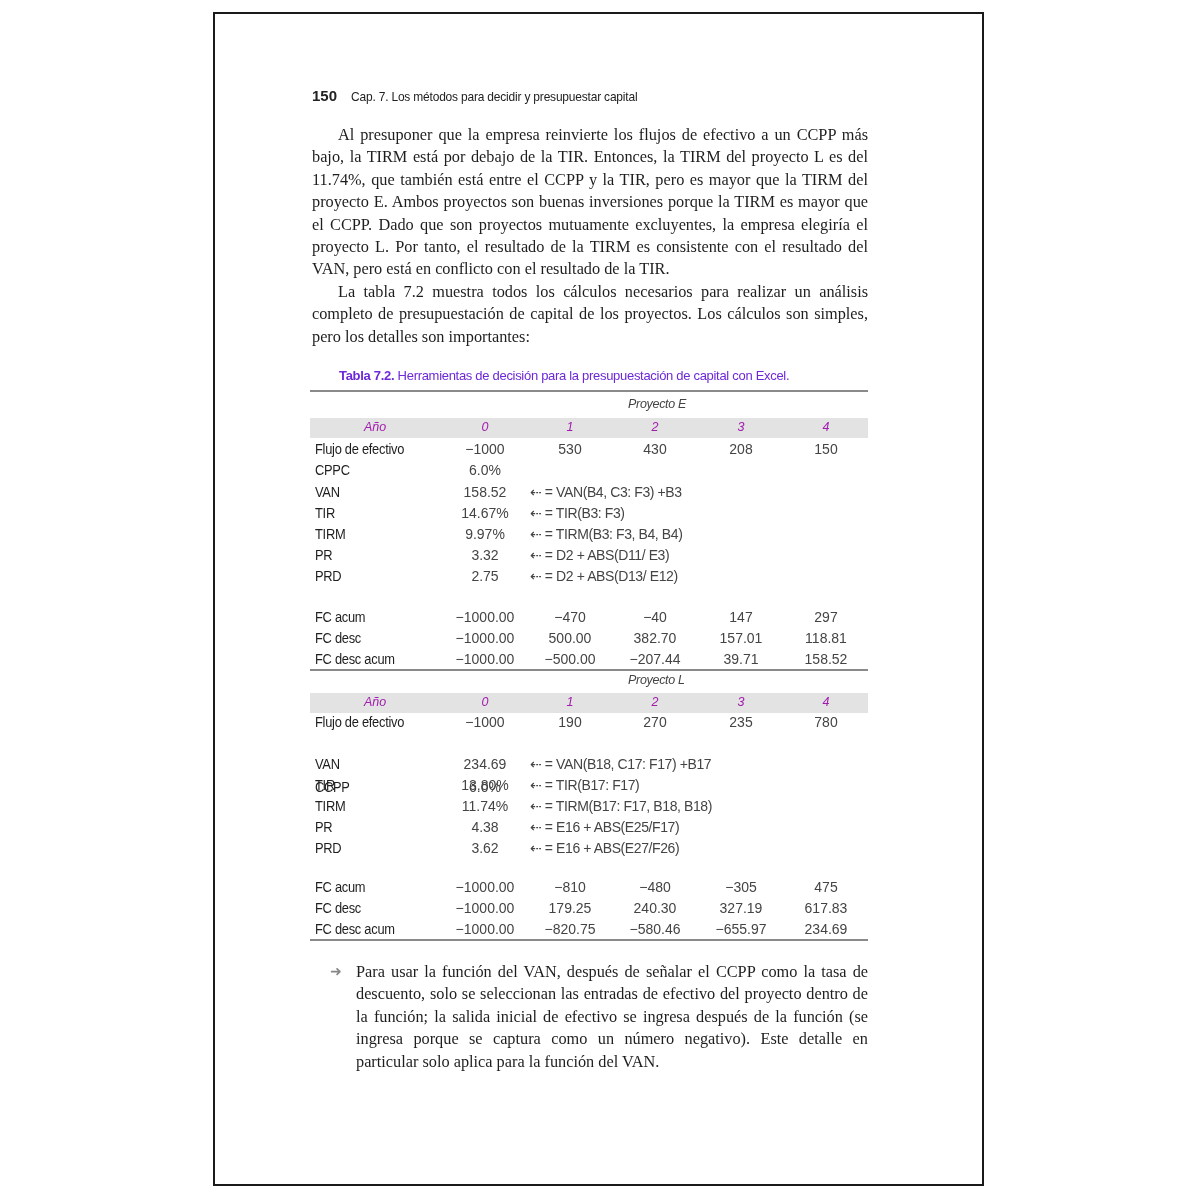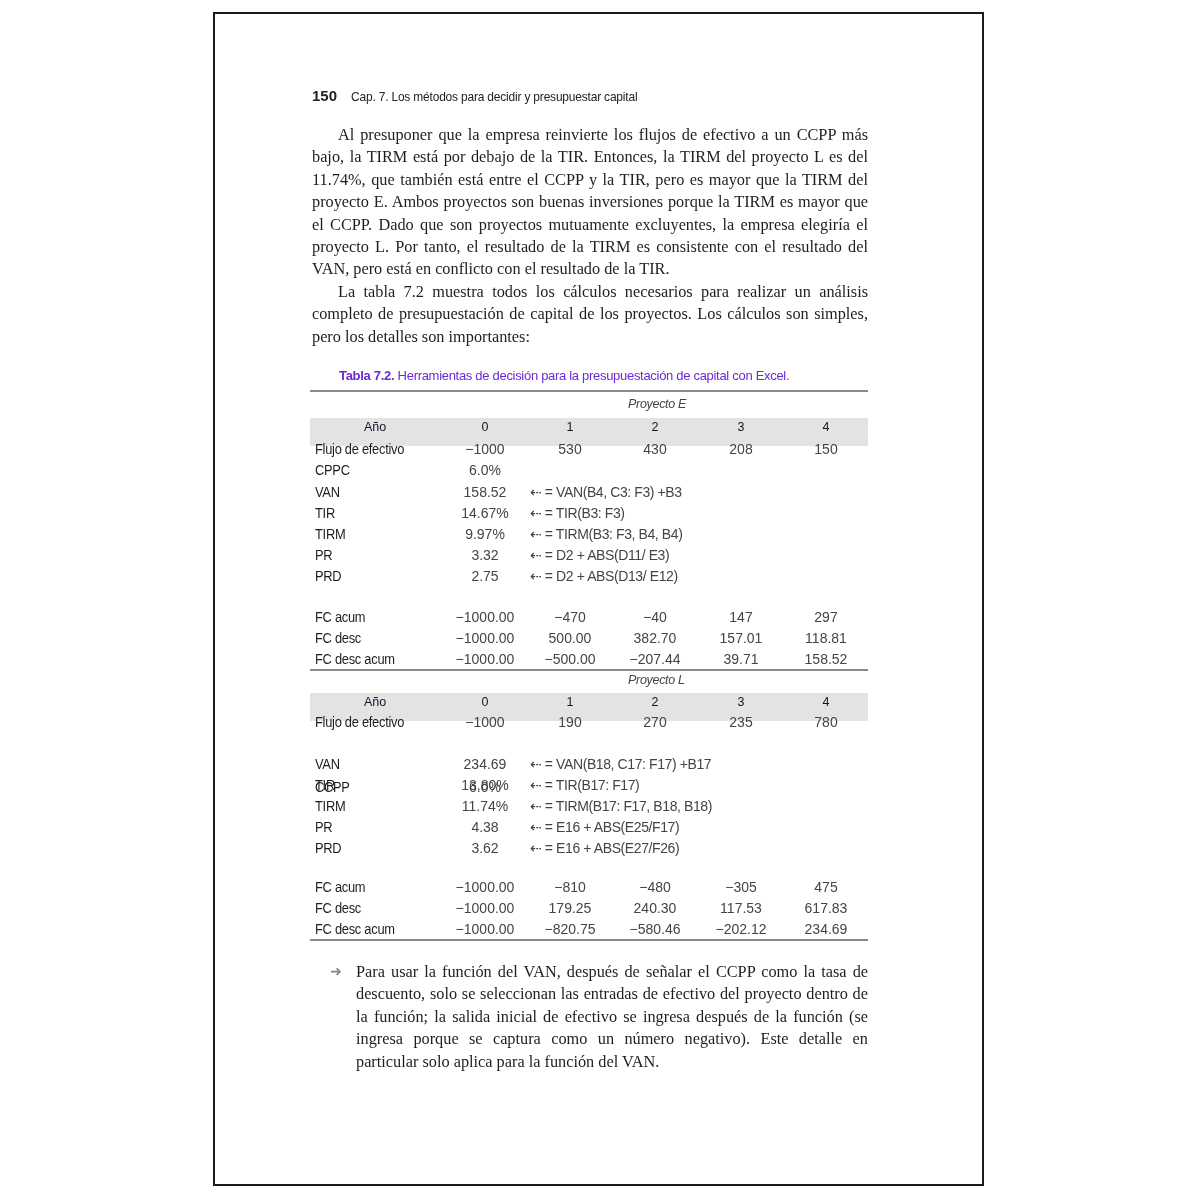--- a/index.html
+++ b/index.html
@@ -25,22 +25,22 @@
   .caption {
     position: absolute; left: 312px; top: 368px; width: 560px;
     font-family: "Liberation Sans", sans-serif; font-size: 13px; color: #6d28d9;
     letter-spacing: -0.3px; white-space: nowrap; margin-left: 27px;
   }
   .caption b { font-weight: bold; }
   .rule-top { position: absolute; left: 310px; width: 558px; height: 0; border-top: 2px solid #8a8a8a; }
   .proj-title { position: absolute; left: 310px; width: 558px; font-style: italic; font-size: 12.5px; color: #444; letter-spacing: -0.3px; font-family: "Liberation Sans", sans-serif; }
   .proj-title span { position: absolute; left: 318px; font-style: italic; }
   .year-row {
-    position: absolute; left: 310px; width: 558px; height: 28px; background: #e3e3e3;
-    font-family: "Liberation Sans", sans-serif; font-size: 12.5px; color: #0f172a;
+    position: absolute; left: 310px; width: 558px; height: 20px; background: #e3e3e3;
+    font-family: "Liberation Sans", sans-serif; font-style: italic; font-size: 12.5px; color: #a21caf;
   }
   .cell { position: absolute; text-align: center; width: 70px; white-space: nowrap; }
   .row {
     position: absolute; left: 310px; width: 558px; height: 20px;
     font-family: "Liberation Sans", sans-serif; font-size: 14px; color: #444;
   }
   .row .label { position: absolute; left: 5px; color: #1e1e1e; letter-spacing: -0.3px; transform: scaleX(0.92); transform-origin: left; white-space: nowrap; }
   .row .formula { position: absolute; left: 220px; white-space: nowrap; letter-spacing: -0.4px; color: #444; }
   .c0 { left: 140px; } .c1 { left: 225px; } .c2 { left: 310px; } .c3 { left: 396px; } .c4 { left: 481px; }
   .cy { left: 30px; }
@@ -200,29 +200,29 @@
   <span class="cell c1">−810</span>
   <span class="cell c2">−480</span>
   <span class="cell c3">−305</span>
   <span class="cell c4">475</span>
 </div>
 <div class="row" style="top:900px;">
   <span class="label">FC desc</span>
   <span class="cell c0">−1000.00</span>
   <span class="cell c1">179.25</span>
   <span class="cell c2">240.30</span>
-  <span class="cell c3">117.53</span>
+  <span class="cell c3">327.19</span>
   <span class="cell c4">617.83</span>
 </div>
 <div class="row" style="top:921px;">
   <span class="label">FC desc acum</span>
   <span class="cell c0">−1000.00</span>
   <span class="cell c1">−820.75</span>
   <span class="cell c2">−580.46</span>
-  <span class="cell c3">−202.12</span>
+  <span class="cell c3">−655.97</span>
   <span class="cell c4">234.69</span>
 </div>
 <div class="rule-top" style="top:939px;"></div>
 
 <div class="bullet">
   <span class="arrow">➜</span>
   <span class="text">Para usar la función del VAN, después de señalar el CCPP como la tasa de descuento, solo se seleccionan las entradas de efectivo del proyecto dentro de la función; la salida inicial de efectivo se ingresa después de la función (se ingresa porque se captura como un número negativo). Este detalle en particular solo aplica para la función del VAN.</span>
 </div>
 
 </body></html>

